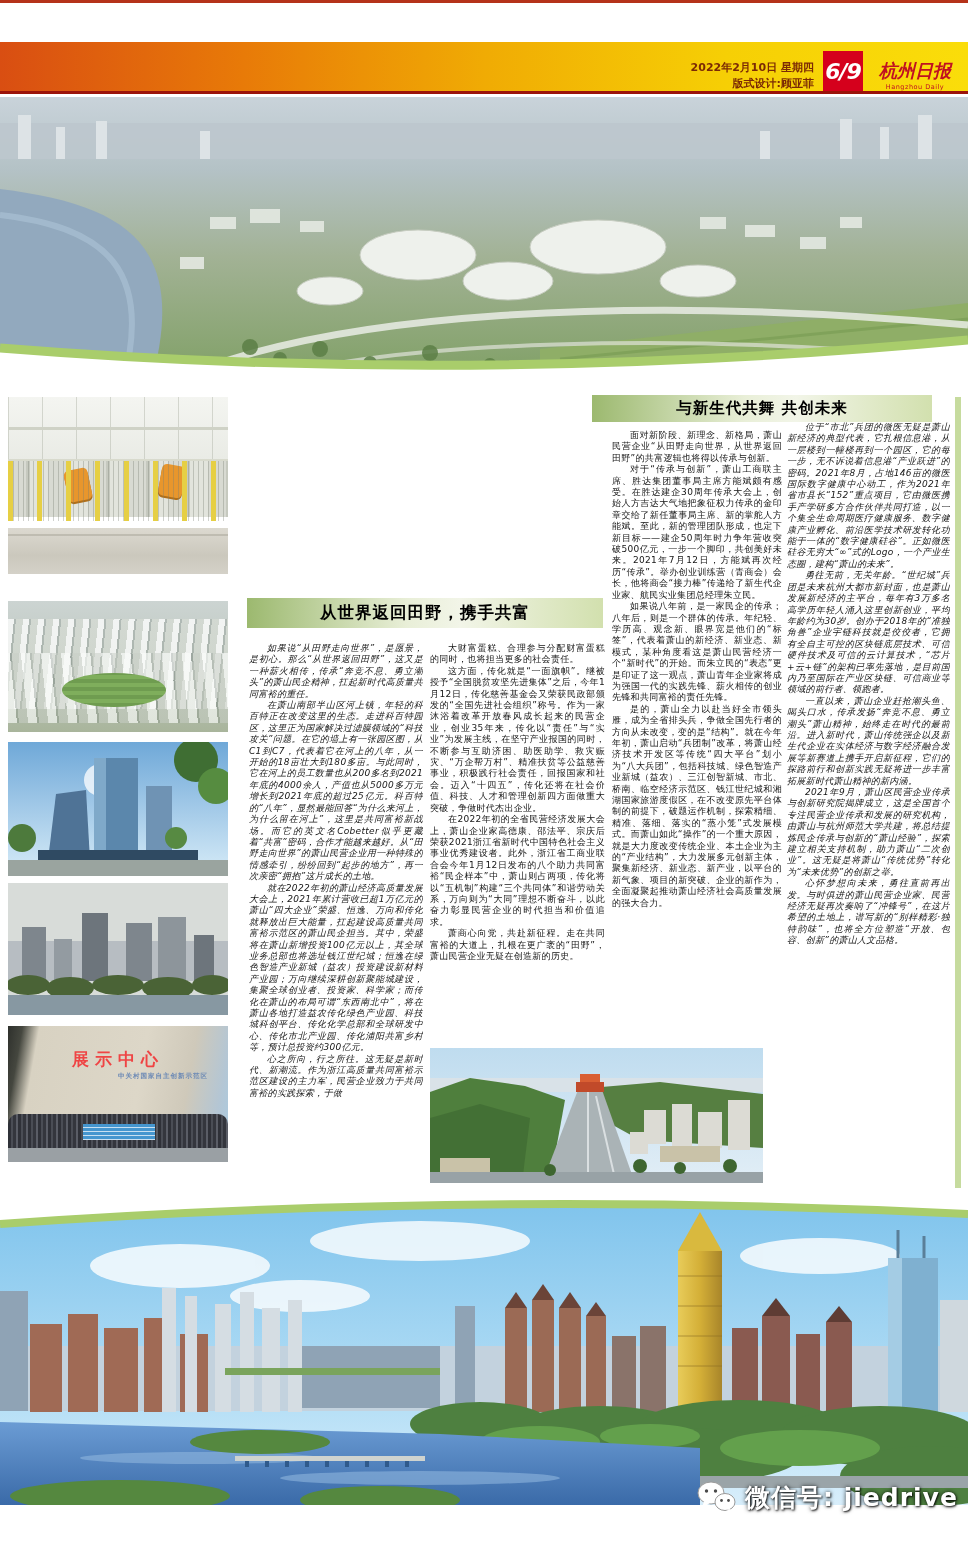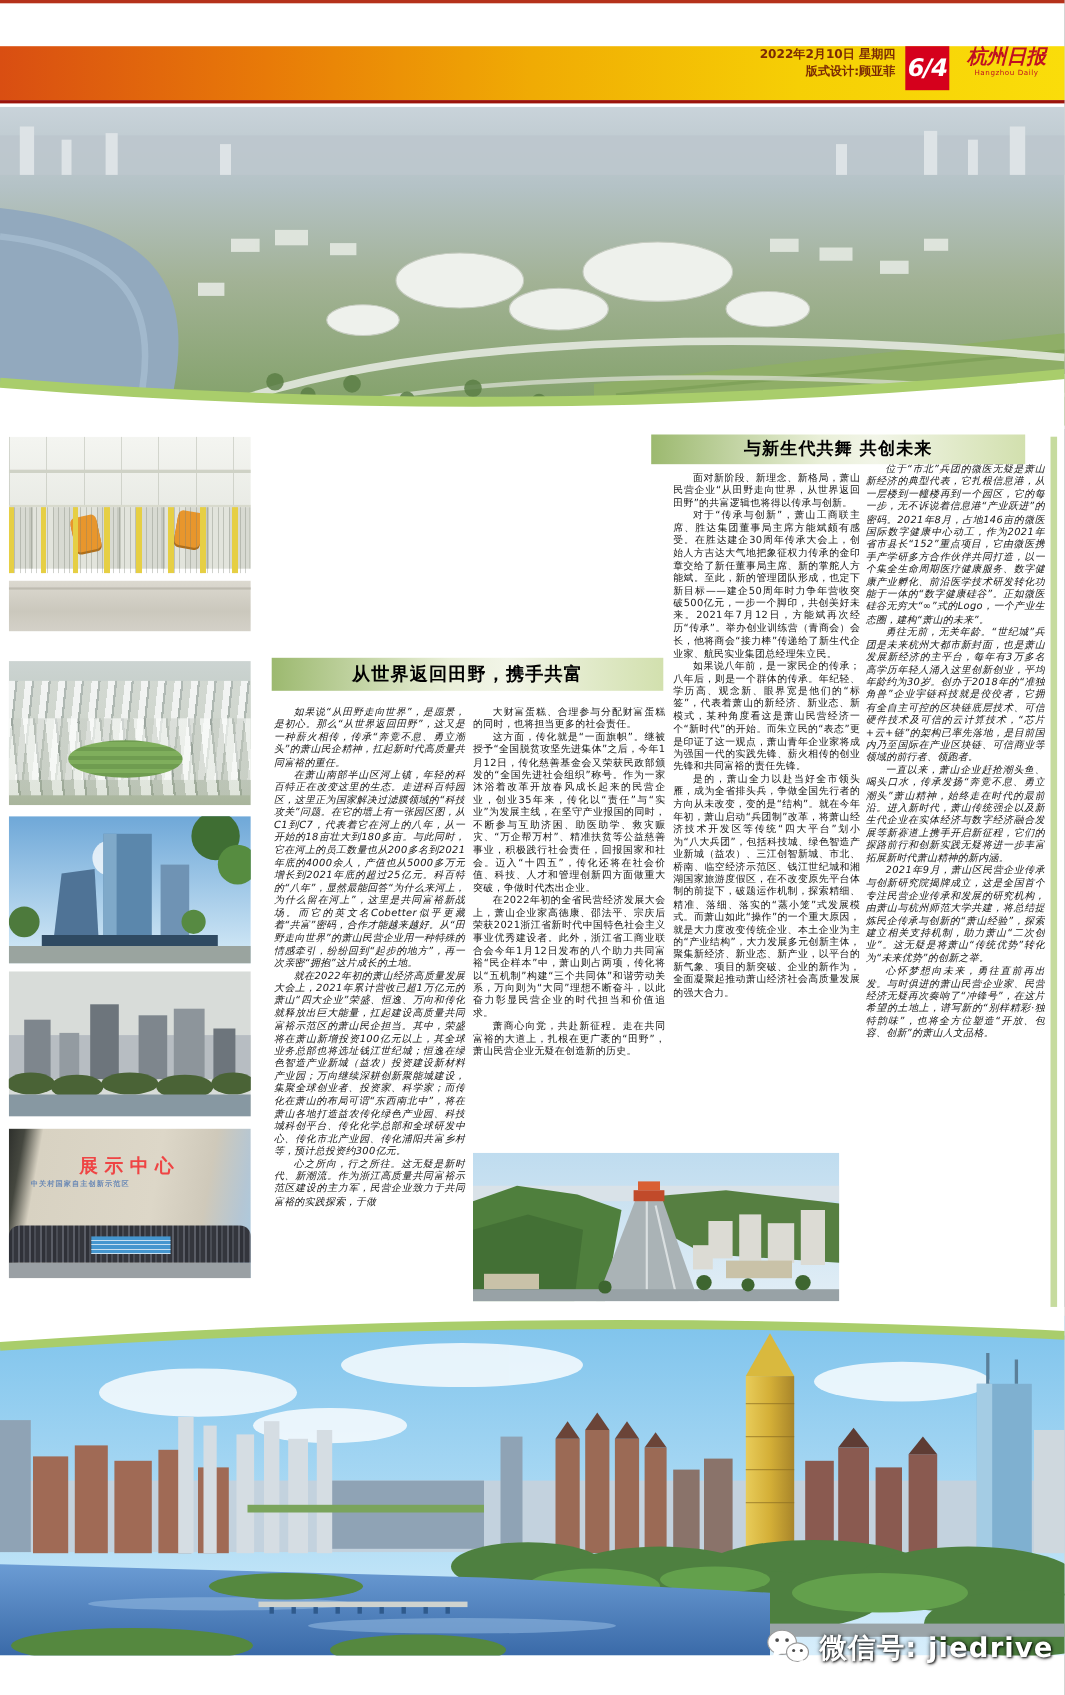--- a/index.html
+++ b/index.html
@@ -4,26 +4,26 @@
 <style>
   html,body{margin:0;padding:0;background:#888;}
   body{font-family:"DejaVu Sans","Liberation Sans",sans-serif;}
   #page{position:relative;width:968px;height:1541px;background:#ffffff;margin:0 auto;overflow:hidden;}
   .abs{position:absolute;}
 
   
   #top-rule{left:0;top:0;width:968px;height:3px;background:#b5321a;}
   #masthead{left:0;top:42px;width:968px;height:52px;
     background:linear-gradient(90deg,#d94e12 0%,#e87a08 25%,#f0ab04 50%,#f6cf05 75%,#fadd0a 100%);
-    border-bottom:3px solid #9b130a;display:flex;align-items:flex-start;justify-content:flex-end;gap:9px;box-sizing:border-box;padding-right:10px;}
+    border-bottom:3px solid #9b130a;display:flex;align-items:flex-end;justify-content:flex-end;gap:9px;box-sizing:border-box;padding-right:10px;}
   #mast-date{text-align:right;color:#7b2a05;font-size:11px;font-weight:bold;line-height:1.4;}
   #page-box{width:40px;height:40px;background:#d5001c;color:#fff;display:flex;align-items:center;justify-content:center;
     font-size:22px;font-weight:bold;font-style:italic;letter-spacing:-1px;}
   #mast-logo{width:86px;text-align:center;color:#c01022;}
-  #logo-cn{font-family:Liberation Sans, sans-serif;font-weight:bold;font-style:italic;font-size:18px;line-height:1;}
+  #logo-cn{font-family:Liberation Mono, monospace;font-weight:bold;font-style:italic;font-size:18px;line-height:1;}
   #logo-en{font-size:6.5px;letter-spacing:.5px;margin-top:2px;}
 
   
   .wave{left:0;width:968px;pointer-events:none;}
 
   
   .headline-bar{background:linear-gradient(90deg,#9cb96f 0%,#e9efd8 45%,#f2f5e8 60%,#d2e0ae 100%);
     display:flex;align-items:center;justify-content:center;font-weight:bold;font-size:16.5px;color:#000;letter-spacing:1px;}
 
   
@@ -51,21 +51,21 @@
   .town-base{position:absolute;inset:0;background:linear-gradient(180deg,#ccd4d2 0%,#c2cbc4 35%,#b4bfae 70%,#a9b59c 100%);}
   .town-blocks{position:absolute;left:0;top:18px;width:100%;height:90px;opacity:.85;
     background:repeating-linear-gradient(96deg,rgba(255,255,255,.9) 0 6px,rgba(140,150,145,.45) 6px 8px,rgba(215,220,212,.8) 8px 15px);}
   .town-blocks2{position:absolute;left:0;top:52px;width:100%;height:70px;opacity:.7;
     background:repeating-linear-gradient(84deg,rgba(250,252,250,.95) 0 9px,rgba(120,132,126,.4) 9px 11px,rgba(200,206,198,.75) 11px 20px);}
   .town-field{position:absolute;left:54px;top:72px;width:104px;height:34px;border-radius:50%;
     background:repeating-linear-gradient(0deg,#6f9c50 0 4px,#7fae5c 4px 8px);}
 
   .exh-wall{position:absolute;inset:0;background:linear-gradient(100deg,#2e302c 0%,#45473f 6%,#d8d2c2 13%,#ddd7c8 58%,#cfc9ba 78%,#b4c6d4 92%,#a9cbe2 100%);}
   .exh-sign{position:absolute;left:30px;top:22px;width:160px;text-align:center;color:#ef4444;font-weight:bold;font-size:17px;letter-spacing:6px;}
-  .exh-sign-sub{position:absolute;left:20px;top:46px;width:180px;text-align:left;color:#6b89b5;font-weight:bold;font-size:6.5px;letter-spacing:1px;}
+  .exh-sign-sub{position:absolute;left:20px;top:46px;width:180px;text-align:right;color:#6b89b5;font-weight:bold;font-size:6.5px;letter-spacing:1px;}
   .exh-crowd{position:absolute;left:0;bottom:14px;width:100%;height:34px;border-radius:10px 10px 0 0;
     background:repeating-linear-gradient(90deg,#2f3138 0 3px,#4a4d55 3px 5px,#34363d 5px 8px,#5a5d66 8px 10px);}
   .exh-banner{position:absolute;left:75px;bottom:22px;width:72px;height:16px;background:#4596cf;
     background-image:repeating-linear-gradient(0deg,rgba(255,255,255,.7) 0 1px,transparent 1px 4px);}
   .exh-ground{position:absolute;left:0;bottom:0;width:100%;height:14px;background:#9aa0a4;}
 
   
   #green-line{left:955px;top:397px;width:6px;height:792px;background:#c6db9e;}
 
   
@@ -78,21 +78,21 @@
 
 <div id="page">
 
   <div class="abs" id="top-rule"></div>
 
   <div class="abs" id="masthead">
     <div id="mast-date">
       <div>2022年2月10日 星期四</div>
       <div>版式设计:顾亚菲</div>
     </div>
-    <div id="page-box">6/4</div>
+    <div id="page-box">6/9</div>
     <div id="mast-logo">
       <div id="logo-cn">杭州日报</div>
       <div id="logo-en">Hangzhou Daily</div>
     </div>
   </div>
 
   <svg class="abs" style="left:0;top:97px;" width="968" height="290" viewBox="0 0 968 290">
     <defs>
       <linearGradient id="mainsky" x1="0" y1="0" x2="0" y2="1">
         <stop offset="0" stop-color="#c9d3da"></stop>

